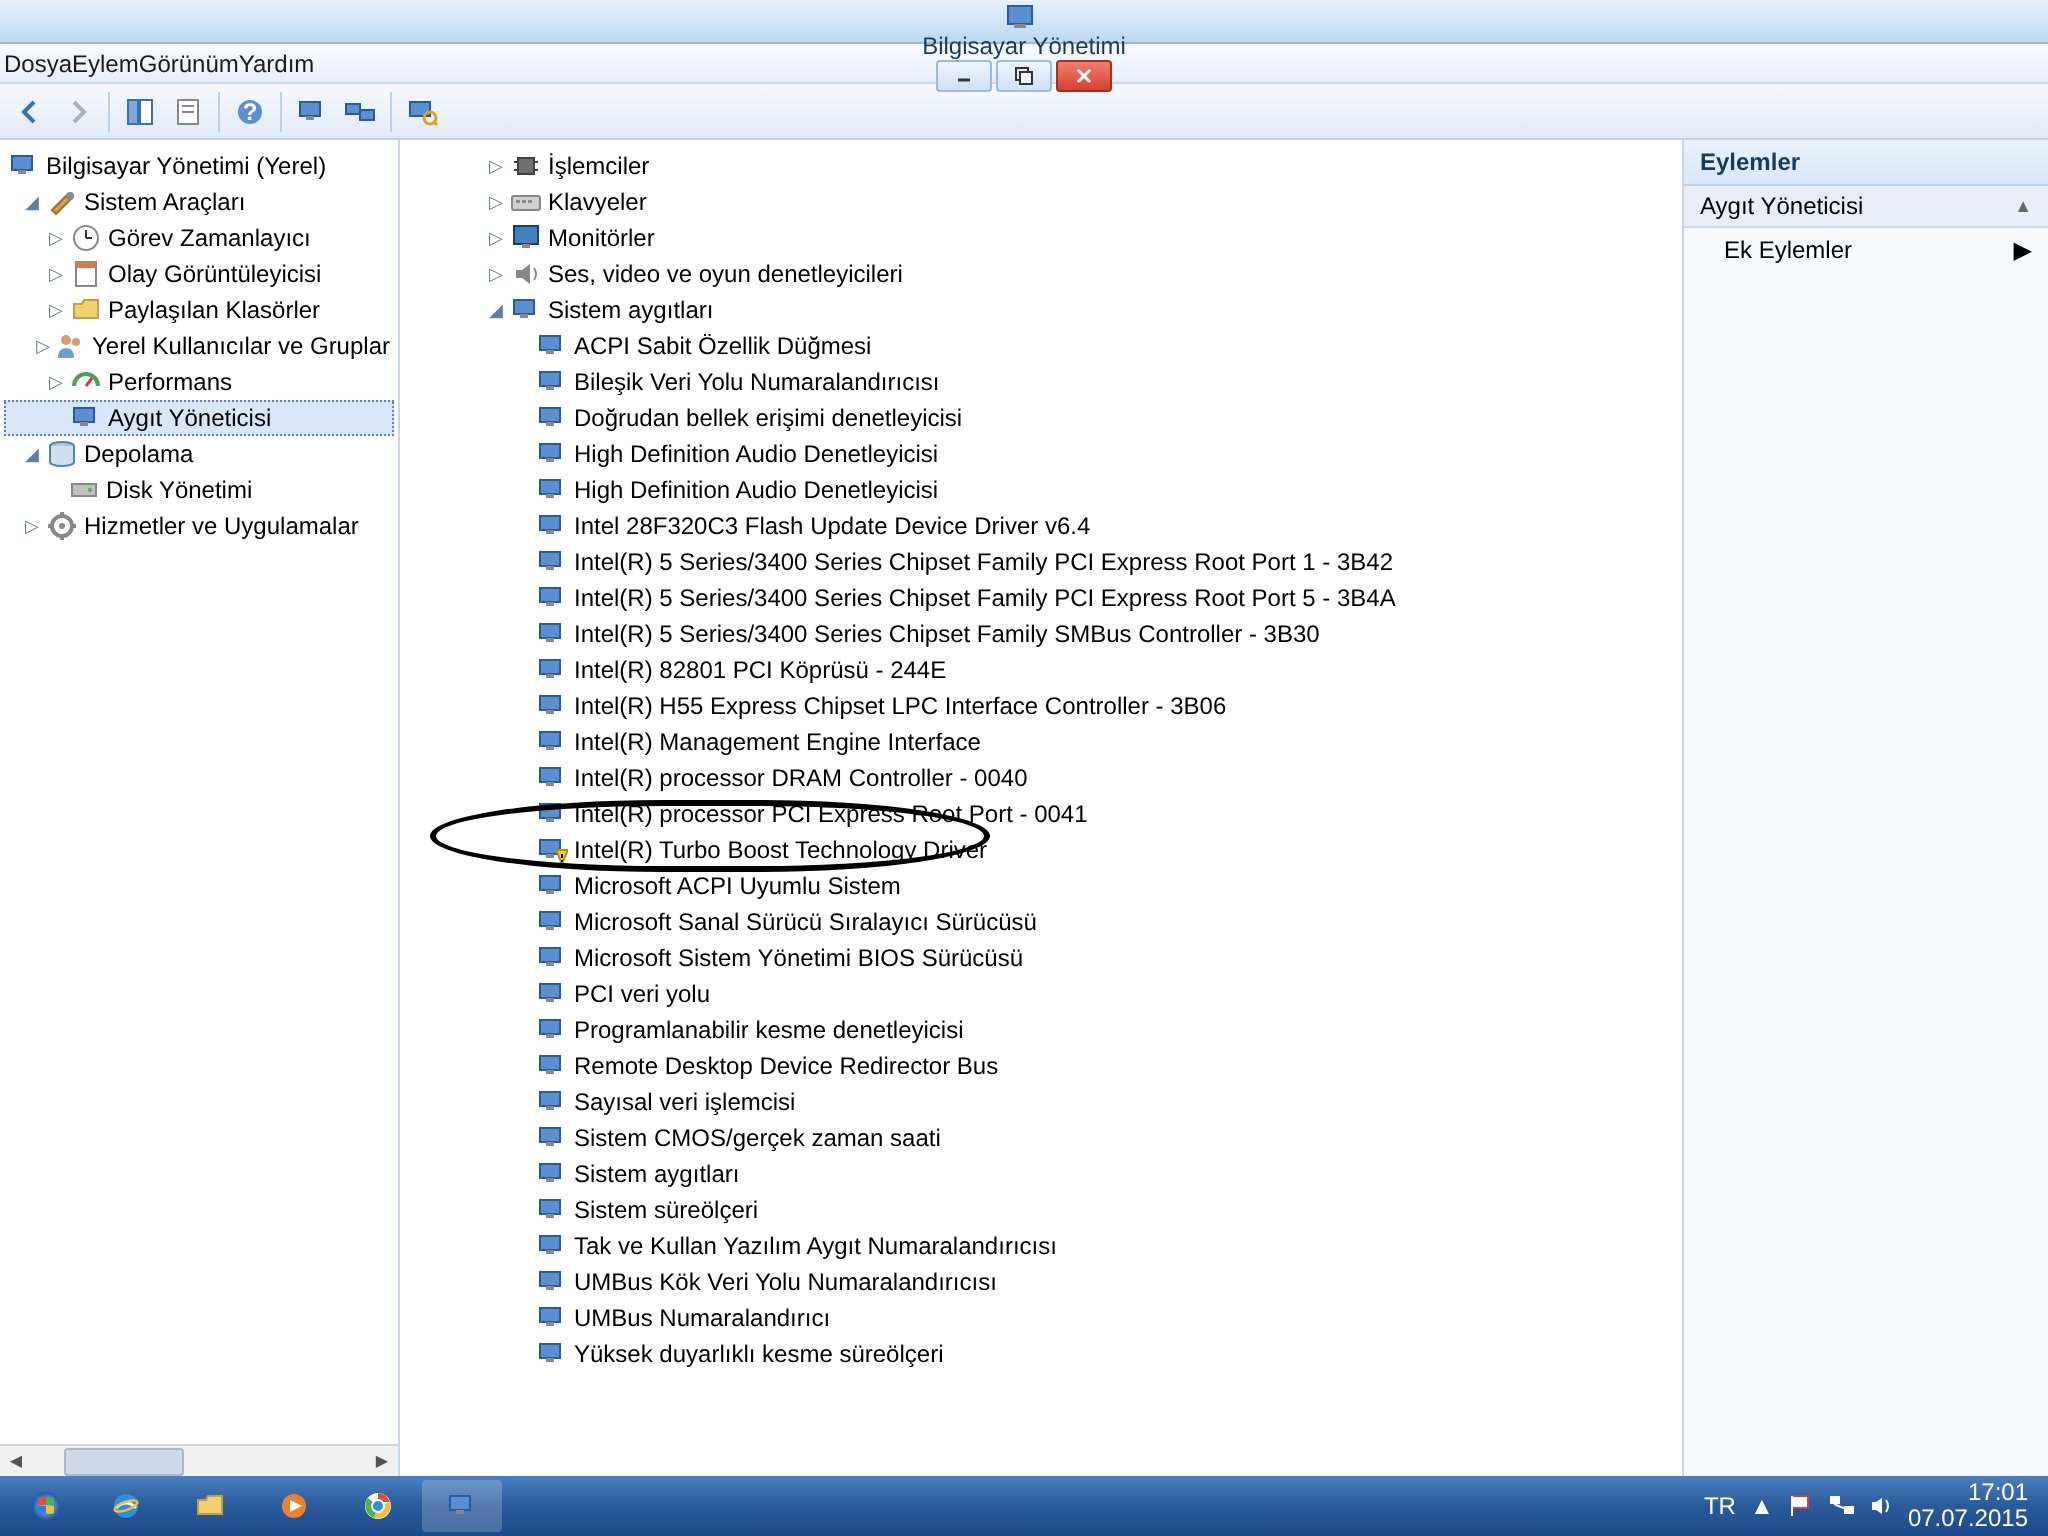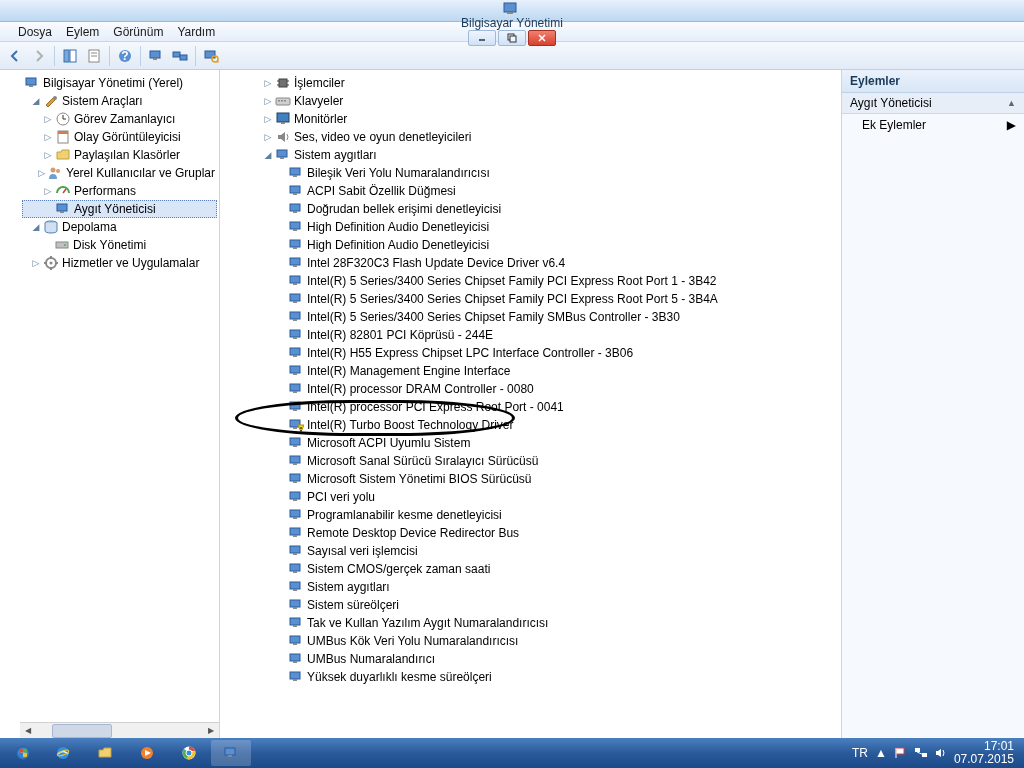--- a/index.html
+++ b/index.html
@@ -8,21 +8,21 @@
 
 .titlebar { height: 22px; background: linear-gradient(to bottom, #e8f0fb 0%, #d1e4f7 50%, #bcd8f1 100%); display: flex; align-items: center; padding: 0 4px; border-bottom: 1px solid #a0b8d8; flex-direction: column; }
 .titlebar .ico { width: 16px; height: 16px; margin-right: 4px; display:inline-flex; align-items:center; justify-content:center;}
 .titlebar .title { flex: 1; color: #1a3a5a; font-size: 12px; }
 .winbtns { display: flex; gap: 2px; }
 .winbtn { width: 28px; height: 16px; border-radius: 2px; display: flex; align-items: center; justify-content: center; font-size: 10px; color:#333; background: linear-gradient(to bottom,#eef5ff,#d0e1f5); border:1px solid #9fb9d9;}
 .winbtn.close { background: linear-gradient(to bottom,#f08070,#d94030); color:#fff; border-color:#a03020;}
 .winbtn svg { width:10px; height:10px; }
 
 
-.menubar { height: 20px; background: linear-gradient(to bottom,#f9fbfe,#e6eefb); border-bottom: 1px solid #c8d6ea; display:flex; align-items:center; padding: 0 18px; gap: 14px;}
+.menubar { height: 20px; background: linear-gradient(to bottom,#f9fbfe,#e6eefb); border-bottom: 1px solid #c8d6ea; display:flex; align-items:center; padding: 0 2px; }
 .menubar span { color:#1a1a1a; cursor:default; }
 
 
 .toolbar { height: 28px; background: linear-gradient(to bottom,#f5f9fd,#e1eaf6); border-bottom:1px solid #bcd0e8; display:flex; align-items:center; padding:0 4px; gap:2px;}
 .tbtn { width:22px; height:22px; display:flex; align-items:center; justify-content:center; border-radius:2px;}
 .tsep { width:1px; height:20px; background:#bcd0e8; margin:0 2px;}
 
 
 .main { display:flex; height: calc(100% - 22px - 20px - 28px - 30px); background:#fff; }
 .col { border-right:1px solid #c8d6ea; overflow:auto; }
@@ -153,21 +153,21 @@
       <svg viewBox="0 0 16 16">
         <rect x="2" y="3" width="10" height="7" fill="#5a90d0" stroke="#2a5a9a"></rect>
         <circle cx="12" cy="11" r="3" fill="none" stroke="#e0a020" stroke-width="1.5"></circle>
         <line x1="14" y1="13" x2="15.5" y2="14.5" stroke="#e0a020" stroke-width="1.5"></line>
       </svg>
     </div>
 </div>
 
 <div class="main">
 
-  <div class="col left" style="position:relative;margin-left:20px;">
+  <div class="col left" style="position:relative;">
     <div class="tree">
       <div class="node">
           <span class="nico">
             <svg viewBox="0 0 16 16">
               <rect x="2" y="3" width="10" height="7" fill="#5a90d0" stroke="#2a5a9a"></rect>
               <rect x="5" y="10" width="4" height="2" fill="#888"></rect>
             </svg>
           </span>
           <span class="nlabel">Bilgisayar Yönetimi (Yerel)</span>
         </div>
@@ -358,40 +358,40 @@
         </div>
       <div id="sysdev-children">
           <div class="node">
             <span class="indent" style="width:26px"></span>
             <span class="nico">
               <svg viewBox="0 0 16 16">
                 <rect x="2" y="3" width="10" height="7" fill="#5a90d0" stroke="#2a5a9a"></rect>
                 <rect x="5" y="10" width="4" height="2" fill="#888"></rect>
               </svg>
             </span>
+            <span class="nlabel">ACPI Sabit Özellik Düğmesi</span>
+          </div>
+          <div class="node">
+            <span class="indent" style="width:26px"></span>
+            <span class="nico">
+              <svg viewBox="0 0 16 16">
+                <rect x="2" y="3" width="10" height="7" fill="#5a90d0" stroke="#2a5a9a"></rect>
+                <rect x="5" y="10" width="4" height="2" fill="#888"></rect>
+              </svg>
+            </span>
             <span class="nlabel">Bileşik Veri Yolu Numaralandırıcısı</span>
           </div>
           <div class="node">
             <span class="indent" style="width:26px"></span>
             <span class="nico">
               <svg viewBox="0 0 16 16">
                 <rect x="2" y="3" width="10" height="7" fill="#5a90d0" stroke="#2a5a9a"></rect>
                 <rect x="5" y="10" width="4" height="2" fill="#888"></rect>
               </svg>
             </span>
-            <span class="nlabel">ACPI Sabit Özellik Düğmesi</span>
-          </div>
-          <div class="node">
-            <span class="indent" style="width:26px"></span>
-            <span class="nico">
-              <svg viewBox="0 0 16 16">
-                <rect x="2" y="3" width="10" height="7" fill="#5a90d0" stroke="#2a5a9a"></rect>
-                <rect x="5" y="10" width="4" height="2" fill="#888"></rect>
-              </svg>
-            </span>
             <span class="nlabel">Doğrudan bellek erişimi denetleyicisi</span>
           </div>
           <div class="node">
             <span class="indent" style="width:26px"></span>
             <span class="nico">
               <svg viewBox="0 0 16 16">
                 <rect x="2" y="3" width="10" height="7" fill="#5a90d0" stroke="#2a5a9a"></rect>
                 <rect x="5" y="10" width="4" height="2" fill="#888"></rect>
               </svg>
             </span>
@@ -478,21 +478,21 @@
             <span class="nlabel">Intel(R) Management Engine Interface</span>
           </div>
           <div class="node">
             <span class="indent" style="width:26px"></span>
             <span class="nico">
               <svg viewBox="0 0 16 16">
                 <rect x="2" y="3" width="10" height="7" fill="#5a90d0" stroke="#2a5a9a"></rect>
                 <rect x="5" y="10" width="4" height="2" fill="#888"></rect>
               </svg>
             </span>
-            <span class="nlabel">Intel(R) processor DRAM Controller - 0080</span>
+            <span class="nlabel">Intel(R) processor DRAM Controller - 0040</span>
           </div>
           <div class="node">
             <span class="indent" style="width:26px"></span>
             <span class="nico">
               <svg viewBox="0 0 16 16">
                 <rect x="2" y="3" width="10" height="7" fill="#5a90d0" stroke="#2a5a9a"></rect>
                 <rect x="5" y="10" width="4" height="2" fill="#888"></rect>
               </svg>
             </span>
             <span class="nlabel">Intel(R) processor PCI Express Root Port - 0041</span>

